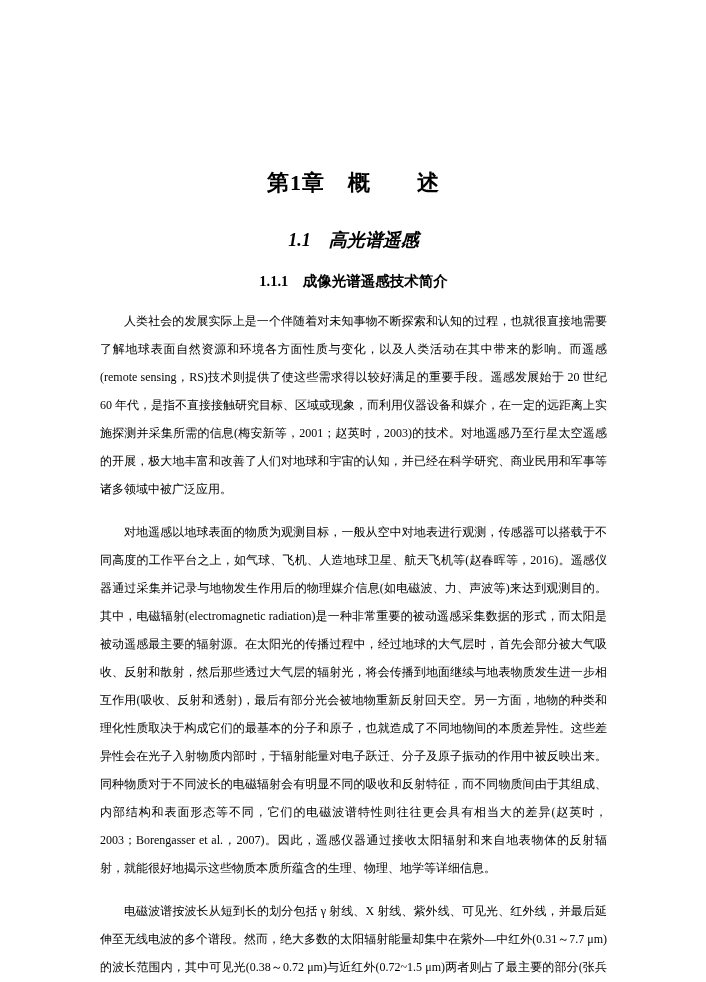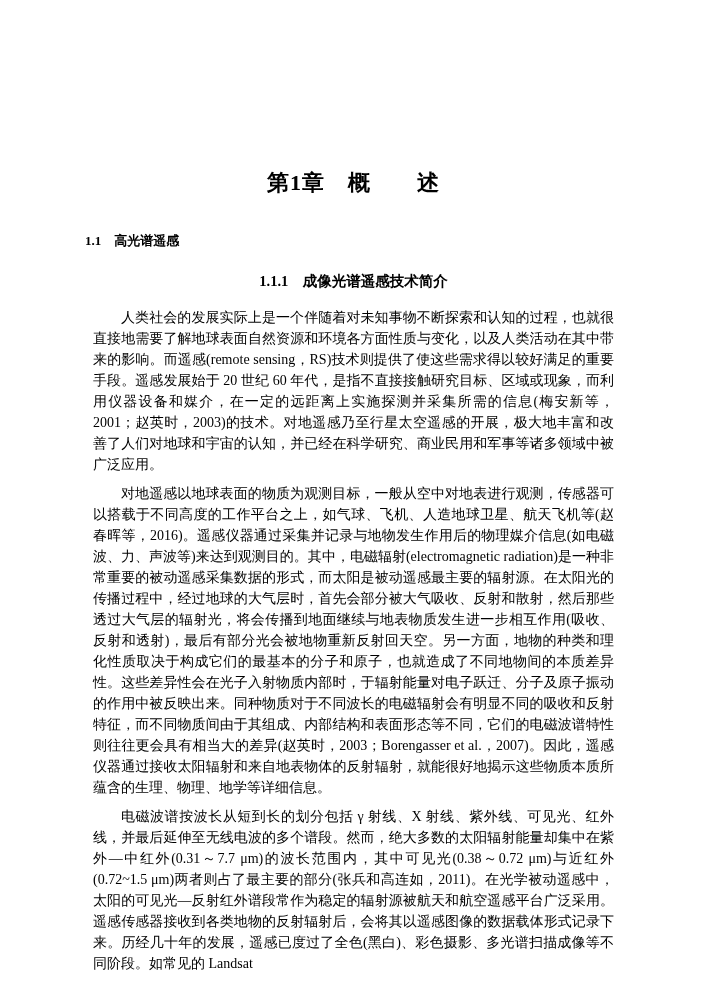--- a/index.html
+++ b/index.html
@@ -31,38 +31,40 @@
   .chapter-title {
     margin: 0;
     font-size: 22px;
     font-weight: bold;
     text-align: center;
     line-height: 26px;
     letter-spacing: 1px;
   }
   .section-title {
     margin: 35px 0 0 0;
-    font-size: 13px;
+    font-size: 18px;
     font-weight: bold;
+    text-align: center;
     line-height: 19px;
+    font-style: italic;
   }
   .subsection-title {
     margin: 23px 0 0 0;
     font-size: 14.5px;
     font-weight: bold;
     text-align: center;
     line-height: 17px;
   }
   .body-text {
     margin-top: 17px;
   }
   .body-text p {
-    margin: 8px;
-    font-size: 14px;
-    line-height: 21px;
+    margin: 15px;
+    font-size: 12px;
+    line-height: 28px;
     text-align: justify;
     text-indent: 2em;
     word-break: break-word;
   }
 </style>
 </head>
 <body>
 
 <div class="page">
   <div class="content">

